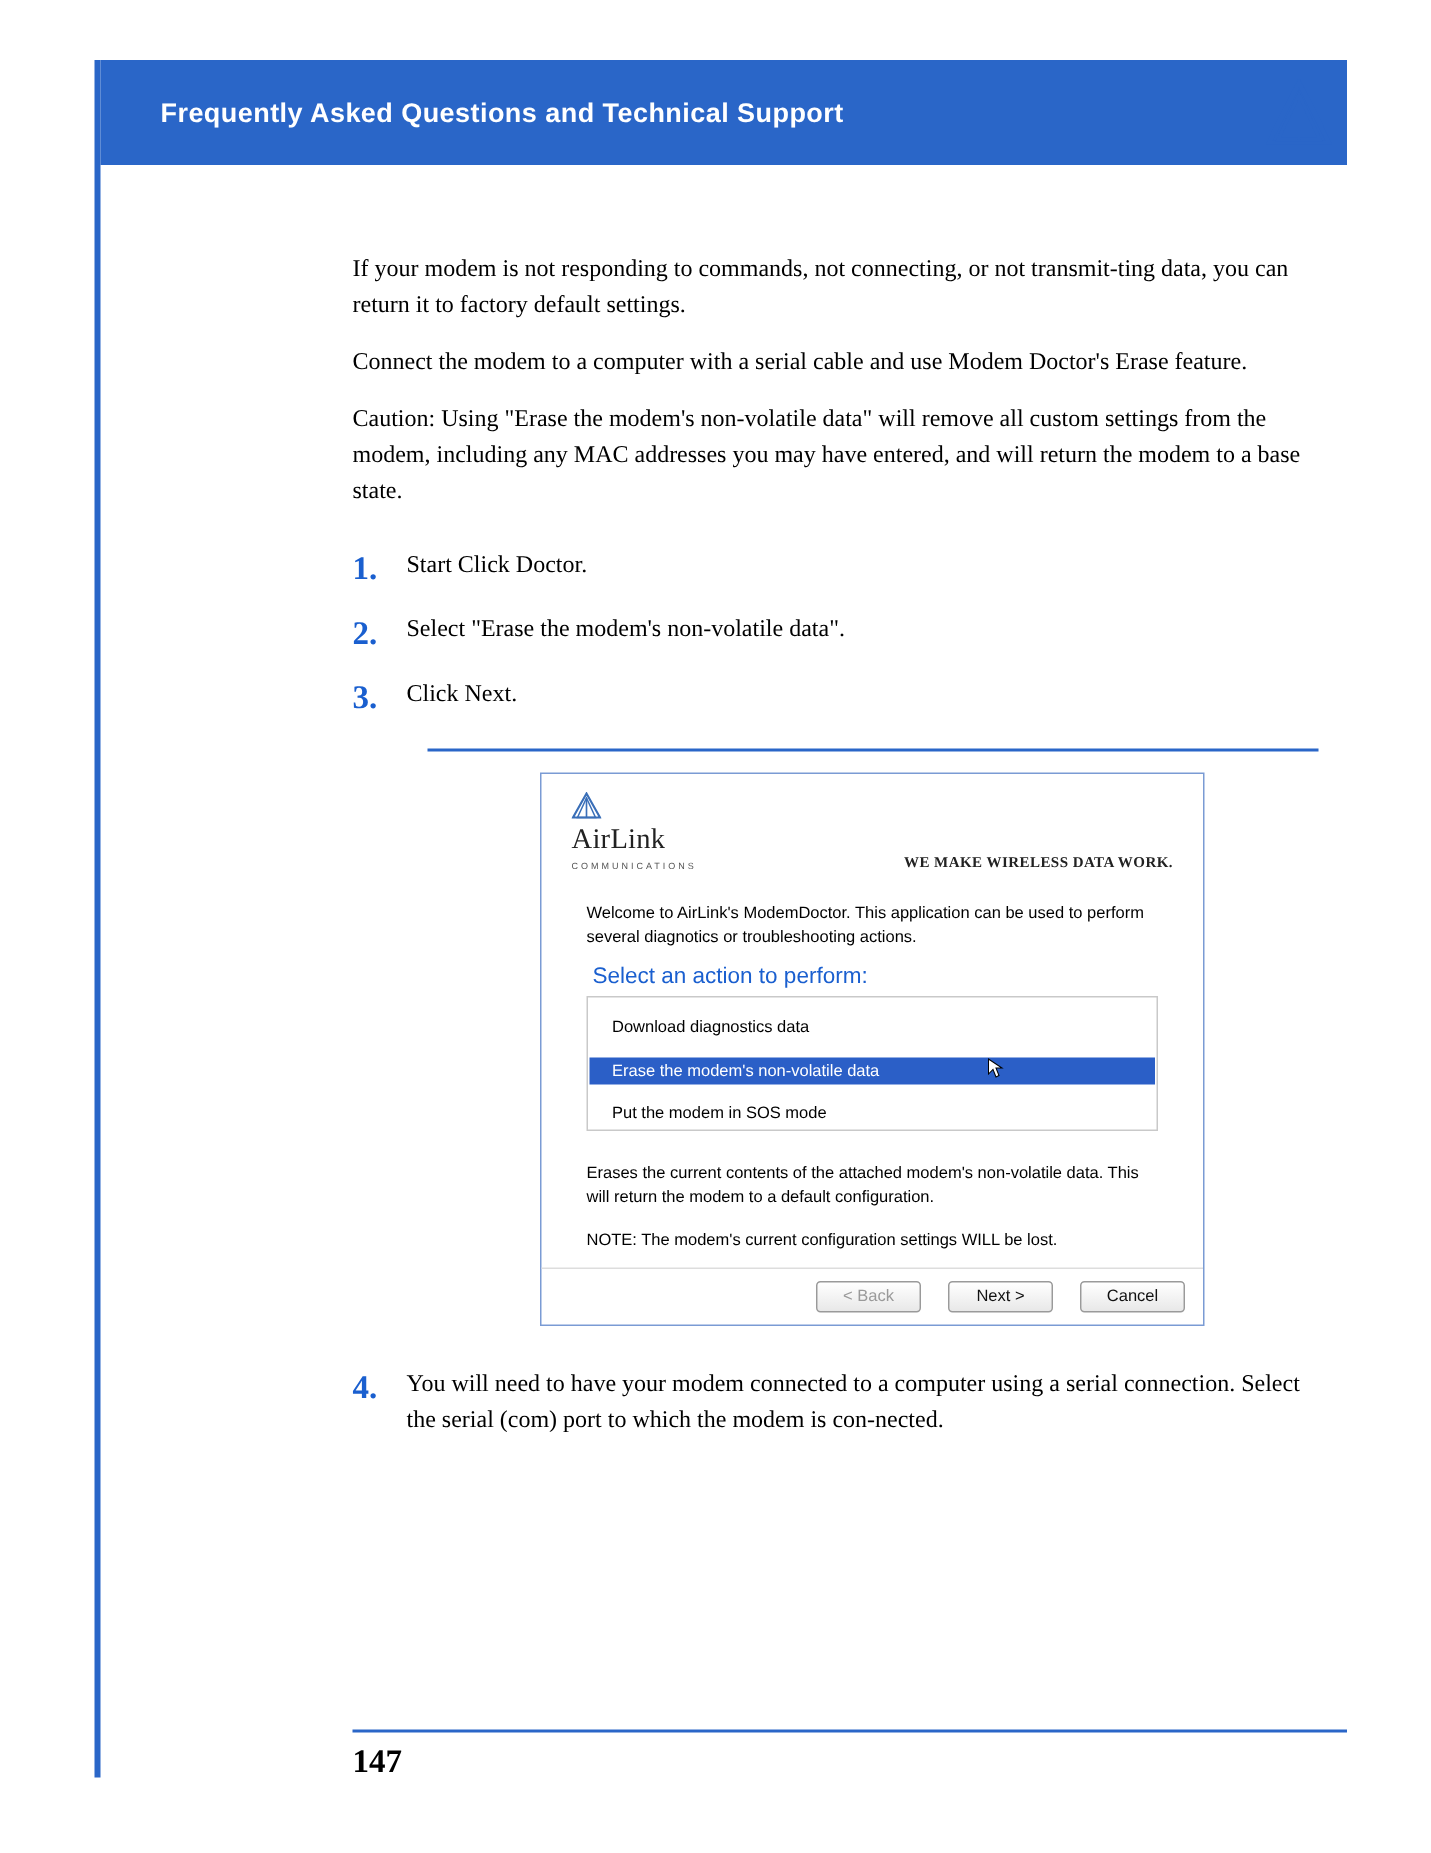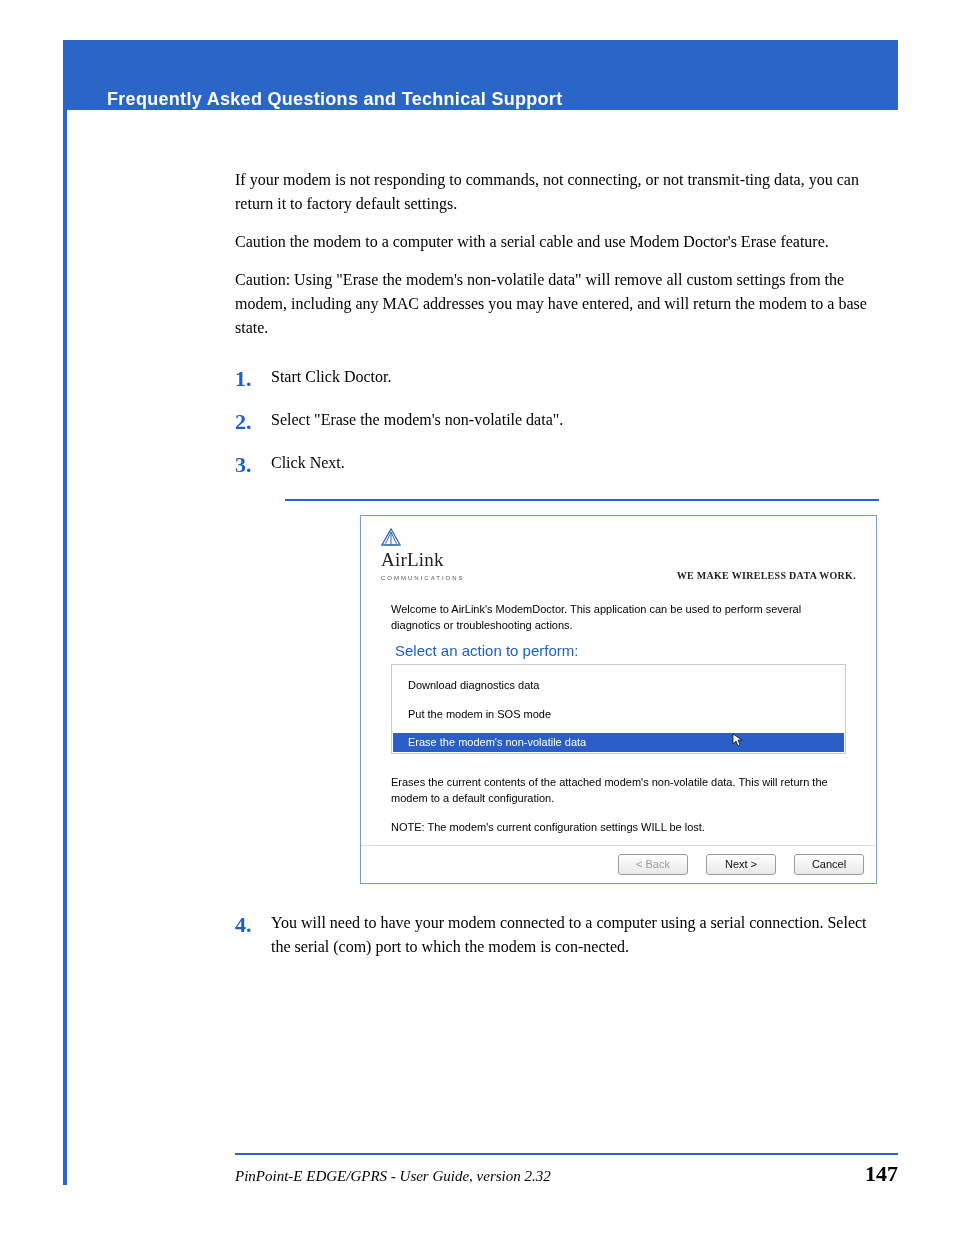--- a/index.html
+++ b/index.html
@@ -1,30 +1,30 @@
 <!DOCTYPE html>
 <html><head>
 <meta charset="utf-8">
 <style>
   * { box-sizing: border-box; margin: 0; padding: 0; }
   html, body { width: 954px; height: 1235px; background: #fff; font-family: Georgia, 'Times New Roman', serif; color: #000; }
   .page { position: relative; width: 954px; height: 1235px; }
   .sidebar-rule { position: absolute; left: 63px; top: 40px; bottom: 50px; width: 4px; background: #2a66c8; }
-  .header-bar { position: absolute; left: 67px; top: 40px; right: 56px; height: 70px; background: #2a66c8; display: flex; align-items: flex-end; padding-left: 40px; }
+  .header-bar { position: absolute; left: 67px; top: 40px; right: 56px; height: 70px; background: #2a66c8; display: flex; align-items: center; padding-left: 40px; }
   .header-title { color: #fff; font-family: "Helvetica Neue", Arial, sans-serif; font-weight: 600; font-size: 18px; letter-spacing: 0.3px; }
   .logo { position: absolute; right: 66px; top: 53px; }
   .body-area { position: absolute; left: 235px; top: 168px; width: 640px; color: #000; font-size: 16px; line-height: 1.5; }
   .para { margin-bottom: 14px; font-family: Liberation Serif, serif; }
   .ol { margin-top: 22px; }
   .ol-item { display: flex; margin-bottom: 10px; }
   .ol-num { color: #1a5fcf; font-weight: 700; font-size: 22px; width: 36px; flex-shrink: 0; font-family: Georgia, serif; }
   .ol-text { padding-top: 3px; }
   .figure-wrap { margin-top: 18px; }
   .fig-rule { border: 0; border-top: 2px solid #2a66c8; margin-bottom: 14px; width: 594px; margin-left: 50px; }
-  .wizard { width: 517px; margin-left: 125px; border: 1px solid #7a9bd4; background: #fff; font-family: Tahoma, Arial, sans-serif; font-size: 11px; color: #000; }
+  .wizard { width: 443px; margin-left: 125px; border: 1px solid #7a9bd4; background: #fff; font-family: Tahoma, Arial, sans-serif; font-size: 11px; color: #000; }
   .wizard-top { padding: 12px 20px 10px 20px; display: flex; align-items: flex-end; justify-content: space-between; border-bottom: 0; }
   .airlink-brand { display: flex; flex-direction: column; align-items: flex-start; }
   .airlink-name { font-family: Georgia, serif; font-size: 19px; letter-spacing: 0.2px; color: #222; }
   .airlink-sub { font-size: 6px; letter-spacing: 2px; color: #555; margin-top: -1px; }
   .tagline { font-family: Georgia, 'Times New Roman', serif; font-weight: 700; letter-spacing: 0.3px; font-size: 10px; color: #222; }
   .wizard-body { padding: 8px 30px 10px 30px; }
   .welcome { margin-bottom: 6px; }
   .fieldset-label { color: #1a5fcf; font-size: 15px; margin-left: 4px; }
   .fieldset { border: 1px solid #c9c9c9; padding: 1px; margin-top: 2px; }
   .listbox { border: 0; }
@@ -54,21 +54,21 @@
   <div class="logo">
     <svg width="44" height="44" viewBox="0 0 44 44">
       <path d="M22 2 L42 42 L2 42 Z" fill="none" stroke="#2a66c8" stroke-width="3"></path>
       <path d="M22 10 L36 40 L8 40 Z" fill="none" stroke="#2a66c8" stroke-width="2.2"></path>
       <line x1="22" y1="10" x2="22" y2="40" stroke="#2a66c8" stroke-width="2"></line>
     </svg>
   </div>
 
   <div class="body-area">
     <p class="para">If your modem is not responding to commands, not connecting, or not transmit-ting data, you can return it to factory default settings.</p>
-    <p class="para">Caution the modem to a computer with a serial cable and use Modem Doctor's Erase feature.</p>
+    <p class="para">Connect the modem to a computer with a serial cable and use Modem Doctor's Erase feature.</p>
     <p class="para">Caution: Using "Erase the modem's non-volatile data" will remove all custom settings from the modem, including any MAC addresses you may have entered, and will return the modem to a base state.</p>
 
     <div class="ol">
       <div class="ol-item">
         <div class="ol-num">1.</div>
         <div class="ol-text">Start Click Doctor.</div>
       </div>
       <div class="ol-item">
         <div class="ol-num">2.</div>
         <div class="ol-text">Select "Erase the modem's non-volatile data".</div>
@@ -93,29 +93,29 @@
             <div class="airlink-sub">COMMUNICATIONS</div>
           </div>
           <div class="tagline">WE MAKE WIRELESS DATA WORK.</div>
         </div>
         <div class="wizard-body">
           <p class="welcome">Welcome to AirLink's ModemDoctor. This application can be used to perform several diagnotics or troubleshooting actions.</p>
           <span class="fieldset-label">Select an action to perform:</span>
           <div class="fieldset">
             <div class="listbox">
               <div class="listbox-item">Download diagnostics data</div>
-              <div class="listbox-item">Put the modem in SOS mode</div>
               <div class="listbox-item selected">
                 <span>Erase the modem's non-volatile data</span>
                 <span class="cursor">
                   <svg width="12" height="14" viewBox="0 0 12 14">
                       <path d="M1 1 L1 11 L4 8 L6 13 L8 12 L6 7 L10 7 Z" fill="#fff" stroke="#000" stroke-width="0.7"></path>
                     </svg>
                 </span>
               </div>
+              <div class="listbox-item">Put the modem in SOS mode</div>
             </div>
           </div>
           <p class="desc">Erases the current contents of the attached modem's non-volatile data. This will return the modem to a default configuration.</p>
           <p class="note">NOTE: The modem's current configuration settings WILL be lost.</p>
         </div>
         <div class="wizard-buttons">
           <span class="btn disabled">&lt; Back</span>
           <span class="btn">Next &gt;</span>
           <span class="btn">Cancel</span>
         </div>
@@ -125,16 +125,15 @@
     <div class="ol after-fig">
       <div class="ol-item">
         <div class="ol-num">4.</div>
         <div class="ol-text">You will need to have your modem connected to a computer using a serial connection. Select the serial (com) port to which the modem is con-nected.</div>
       </div>
     </div>
   </div>
 
   <div class="footer-rule"></div>
   <div class="footer">
-    <span class="footer-title">PinPoint-E EDGE/GPRS - User Guide, version 2.32</span>
     <span class="footer-page">147</span>
   </div>
 </div>
 
 </body></html>

